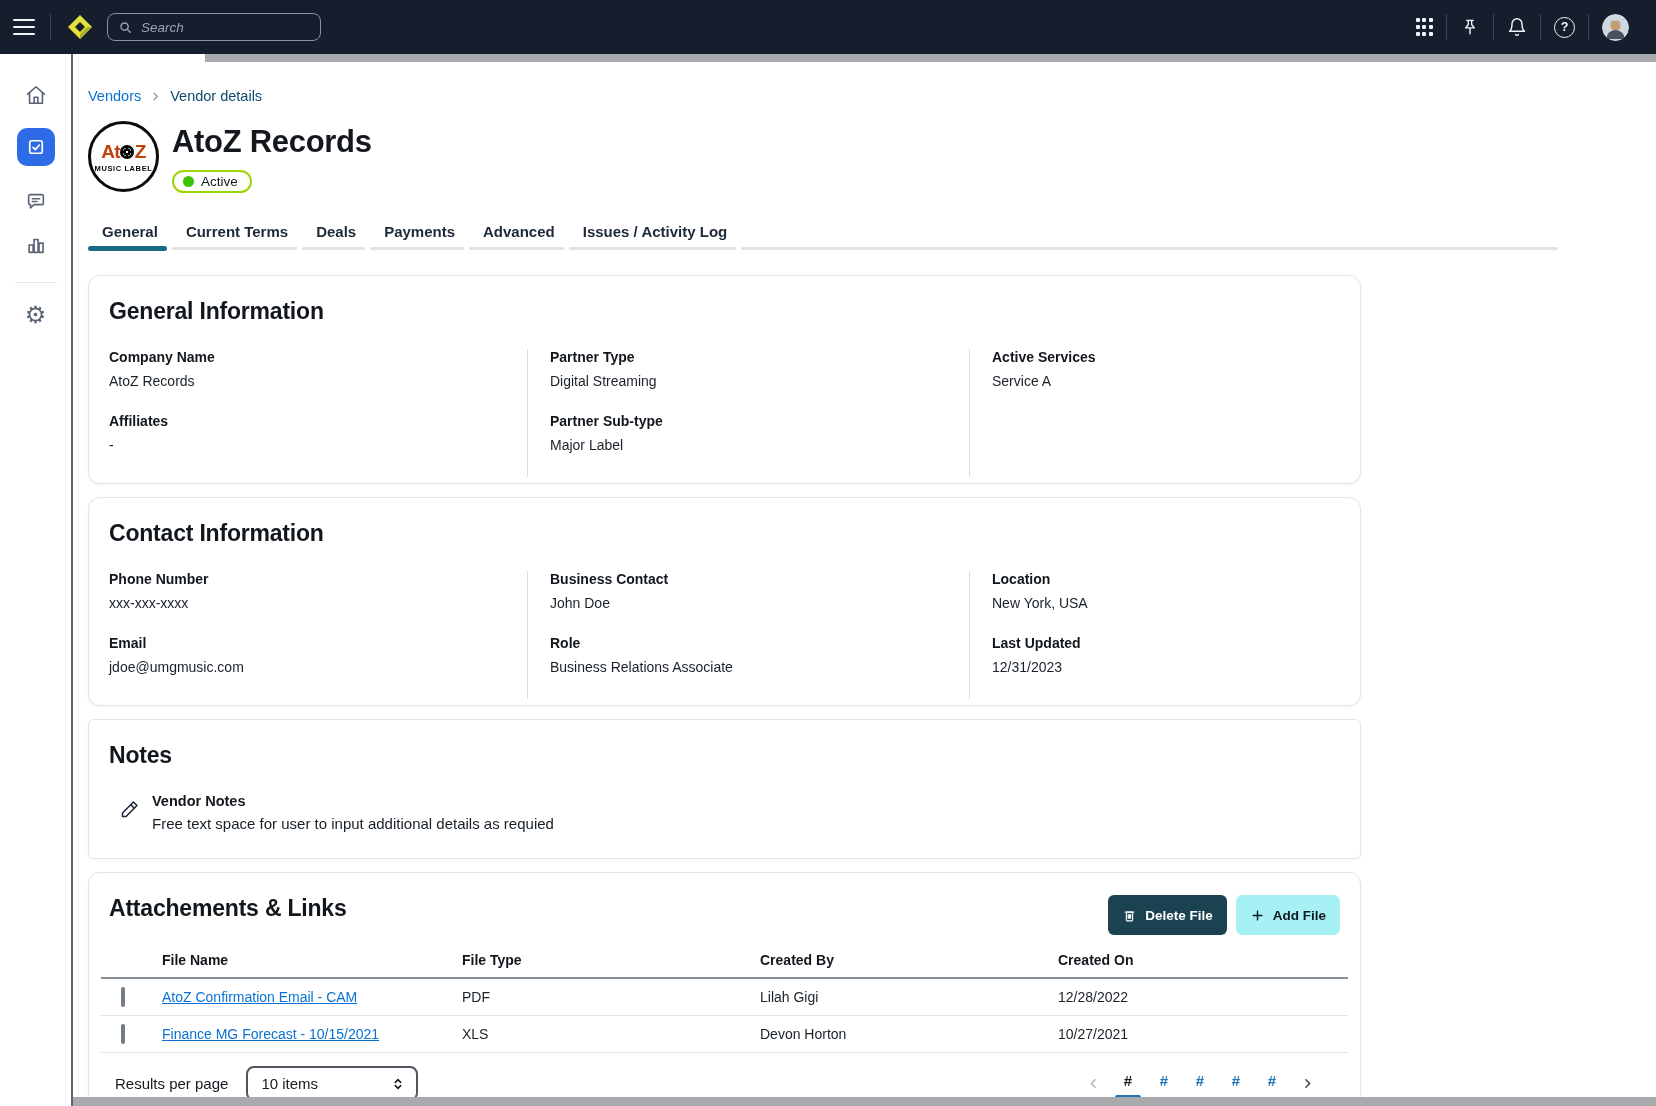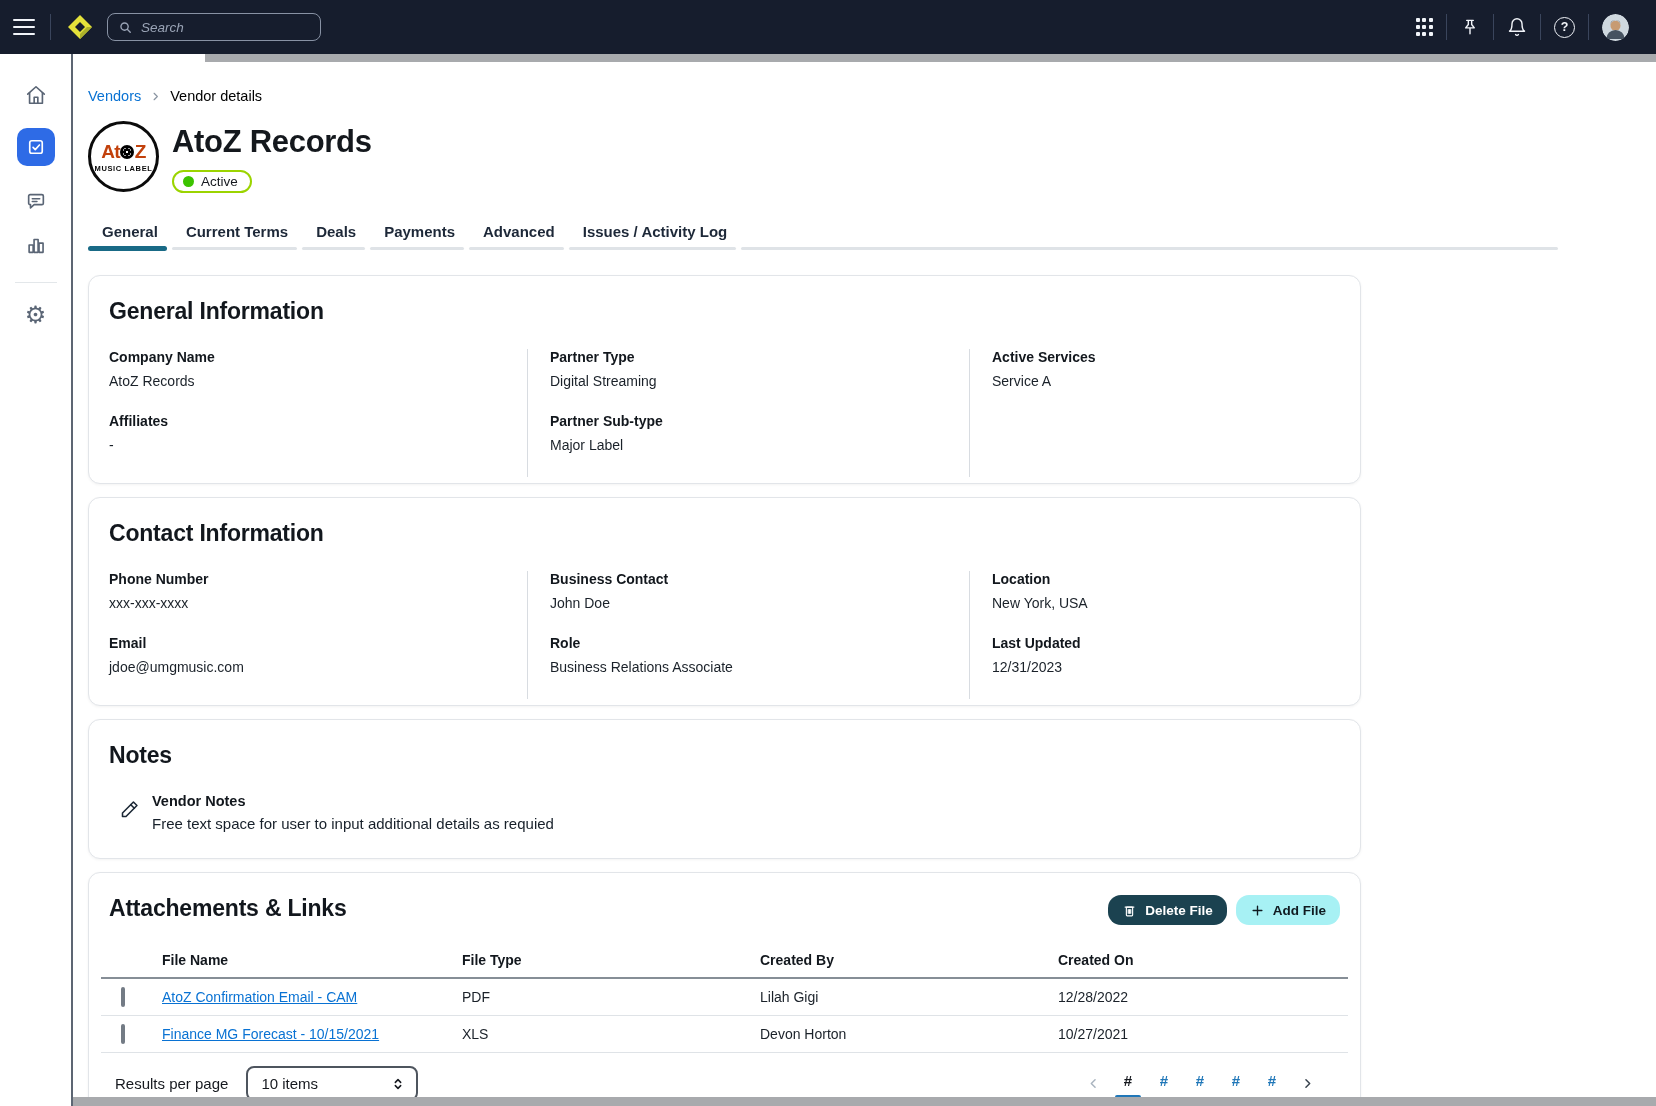--- a/index.html
+++ b/index.html
@@ -54,21 +54,21 @@
   .main { flex:1; position:relative; background:#fff; }
   .hscroll-top { position:absolute; top:0; left:132px; right:0; height:8px; background:#a8aaad; }
   .hscroll-bottom { position:absolute; bottom:0; left:0; right:0; height:9px; background:#a8aaad; }
 
   .content { padding:34px 0 0 15px; }
 
   
   .breadcrumb { display:flex; align-items:center; gap:9px; font-size:14.5px; }
   .bc-link { color:#0972d3; cursor:pointer; }
   .bc-sep { color:#8a95a2; display:flex; }
-  .bc-current { color:#000000; }
+  .bc-current { color:#0c4a6e; }
 
   .vendor-header { display:flex; margin-top:17px; gap:13px; }
   .vendor-logo {
     width:71px; height:71px; border:3.5px solid #0b0b0b; border-radius:50%; background:#fff;
     display:flex; flex-direction:column; align-items:center; justify-content:center; flex:0 0 71px;
   }
   .vl-top { display:flex; align-items:center; font-weight:bold; font-size:19px; letter-spacing:-0.8px; color:#c2410c; }
   .vinyl {
     width:14px; height:14px; border-radius:50%; margin:0 0.5px;
     background:radial-gradient(circle, #ffffff 0 1.4px, #000 1.4px 3.6px, #9a9a9a 3.6px 4.4px, #000 4.4px);
@@ -102,32 +102,32 @@
     box-shadow:0 1px 3px rgba(0,0,0,0.05); padding:22px 20px 6px;
   }
   .card h2 { font-size:23px; font-weight:bold; color:#12171d; letter-spacing:-0.2px; margin-bottom:24px; }
   .fields-grid { display:grid; grid-template-columns:402px 426px 1fr;gap:16px; }
   .fcol + .fcol { border-left:1px solid #d8dce1; padding-left:22px; }
   .field { margin-bottom:24px; }
   .field .flabel { font-size:14px; font-weight:bold; color:#12171d; margin-bottom:8px; }
   .field .fvalue { font-size:14px; color:#1a2129; }
 
   
-  .notes-card { padding-bottom:26px; }
+  .notes-card { padding-bottom:26px;border-radius:6px; }
   .notes-row { display:flex; gap:12px; align-items:flex-start; }
   .notes-row .pencil { color:#1c2836; margin-left:10px; margin-top:6px; }
   .notes-label { font-size:14.5px; font-weight:bold; color:#12171d; }
   .notes-text { font-size:15px; color:#17202a; margin-top:6px; }
 
   
   .attach-card { padding-bottom:12px; }
   .attach-head { display:flex; align-items:flex-start; }
   .attach-head h2 { margin-bottom:14px; }
   .attach-buttons { margin-left:auto; display:flex; gap:9px; }
-  .btn { height:30px; border-radius:13px; display:inline-flex; align-items:center; gap:8px;
+  .btn { height:40px; border-radius:6px; display:inline-flex; align-items:center; gap:8px;
          padding:0 14px; font-size:13.5px; font-weight:bold; cursor:pointer; border:none;
          font-family:"Liberation Sans", sans-serif; }
   .btn-dark { background:#1b4250; color:#fff; }
   .btn-light { background:#a7f1f4; color:#0f1a20; }
 
   .table { margin:10px -8px 0; }
   .trow { display:grid; grid-template-columns:61px 300px 298px 298px 1fr; align-items:center; }
   .thead { border-bottom:2px solid #868e96; padding-bottom:9px; padding-top:6px; }
   .thead .th { font-size:14px; font-weight:bold; color:#12171d; }
   .tbody-row { height:37px; border-bottom:1px solid #dfe3e7; font-size:14px; color:#1a2129; }

